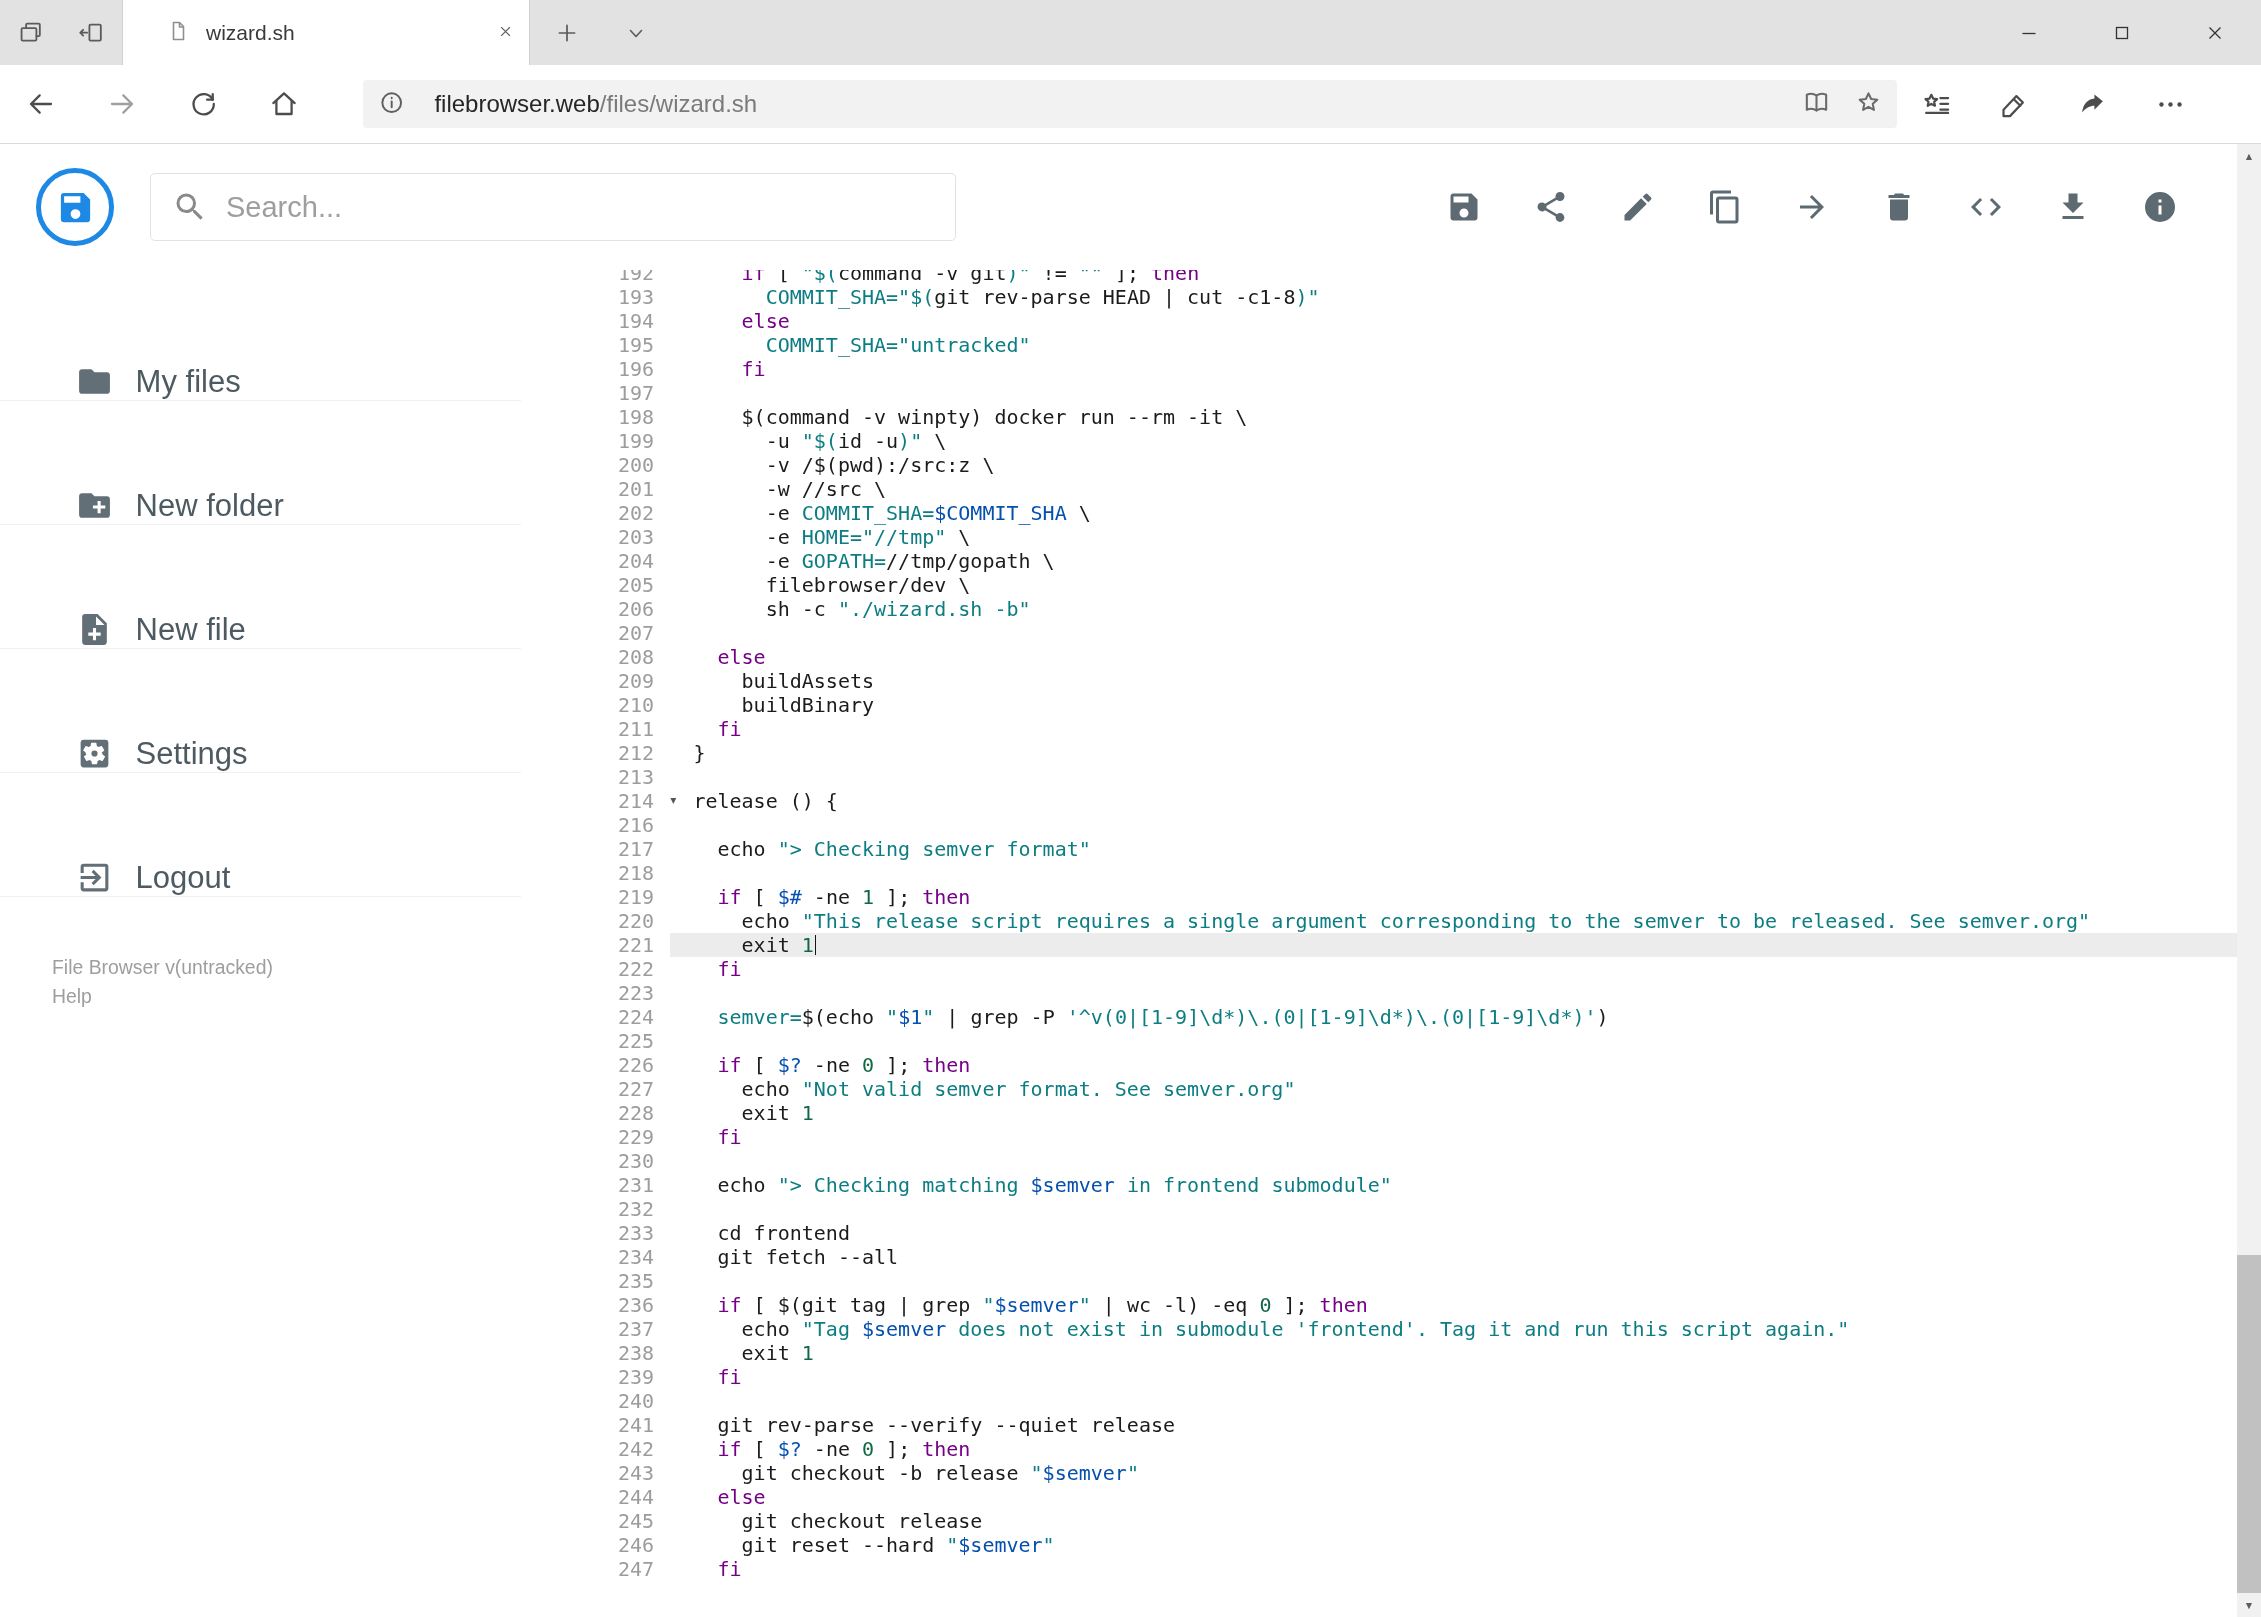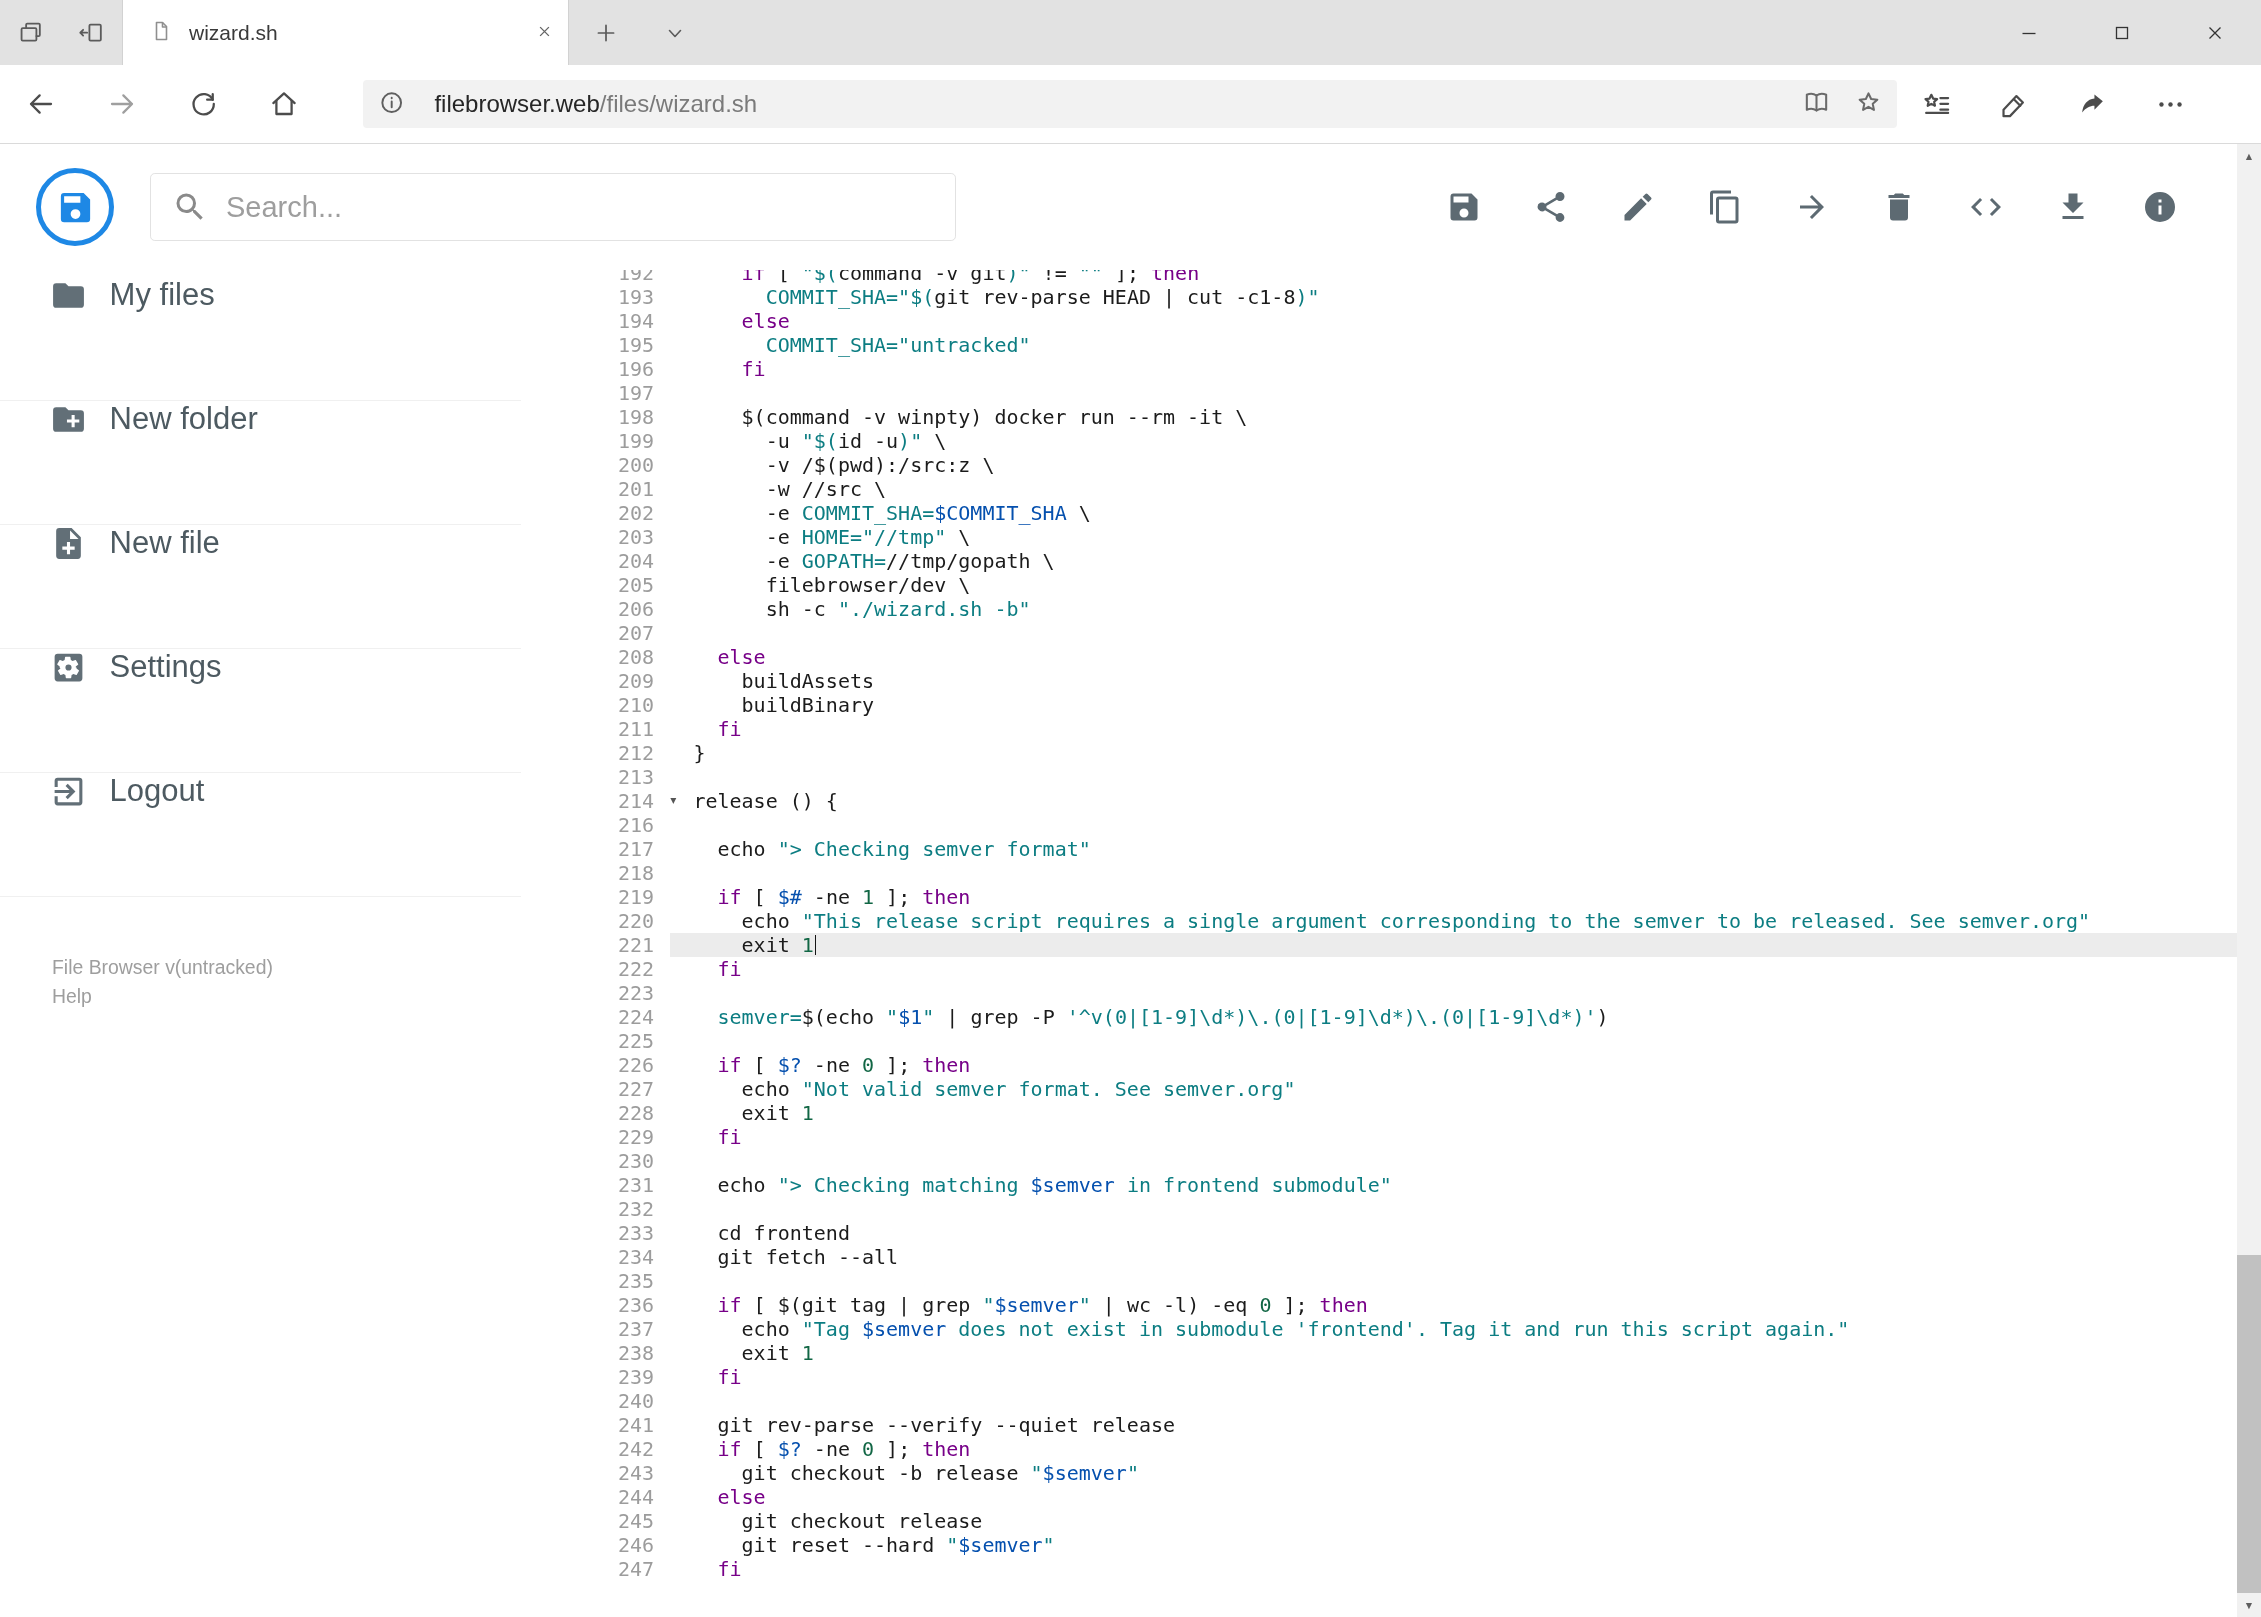--- a/index.html
+++ b/index.html
@@ -4,21 +4,21 @@
 <style>
   *{margin:0;padding:0;box-sizing:border-box}
   html,body{width:2261px;height:1617px;overflow:hidden}
   body{font-family:"Liberation Sans",sans-serif;background:#fff}
   .screen{position:relative;width:2261px;height:1617px;background:#fff;overflow:hidden}
 
   
   .tabbar{position:absolute;top:0;left:0;right:0;height:65px;background:#e2e2e2;display:flex;align-items:stretch}
   .tb-btn{width:61px;display:flex;align-items:center;justify-content:center;cursor:default}
   .tsi{stroke:#5b5b5b;fill:none;stroke-width:1.6;stroke-linecap:round;stroke-linejoin:round}
-  .tab{width:447px;background:#fff;display:flex;align-items:center;padding:0 13px 0 26px;border-left:0.8px solid #d2d2d2;border-right:0.8px solid #d2d2d2}
+  .tab{width:408px;background:#fff;display:flex;align-items:center;padding:0 13px 0 43px;border-left:0.8px solid #d2d2d2;border-right:0.8px solid #d2d2d2}
   .tab-title{margin-left:16px;flex:1;font-size:21px;color:#3a3a3a;white-space:nowrap;overflow:hidden}
   .newtab-btn{width:73px}
   .chevron-btn{width:65px}
   .win-controls{margin-left:auto;display:flex}
   .win-btn{width:93px;display:flex;align-items:center;justify-content:center}
   .wci{stroke:#333;fill:none;stroke-width:1.3}
 
   
   .addrbar{position:absolute;top:65px;left:0;right:0;height:79px;background:#fff;border-bottom:0.8px solid #dadada;display:flex;align-items:center}
   .nav-btn{width:81px;height:79px;display:flex;align-items:center;justify-content:center}
@@ -37,21 +37,21 @@
   .searchbox svg{width:36px;height:36px;fill:#8a8a8a;flex:none}
   .searchbox input{border:none;outline:none;flex:1;font-size:29px;color:#333;background:transparent;font-family:"Liberation Sans",sans-serif}
   .searchbox input::placeholder{color:#9e9e9e}
   .toolbar{margin-left:auto;margin-right:44px;display:flex}
   .tool-btn{width:87px;height:87px;display:flex;align-items:center;justify-content:center;cursor:pointer}
   .tool-btn svg{width:36px;height:36px;fill:#5d6a72}
 
   
   .app-body{position:absolute;top:270px;bottom:0;left:0;right:0;display:flex}
   .sidebar{width:521px;flex:none;padding-top:6.5px;position:relative;background:#fff}
-  .sb-item{height:124px;display:flex;align-items:flex-start;padding-left:50px;border-bottom:1.6px solid #f0f0f0;cursor:pointer}
+  .sb-item{height:124px;display:flex;align-items:flex-end;padding-left:76px;border-bottom:1.6px solid #f0f0f0;cursor:pointer}
   .sb-item:last-of-type{border-bottom:none}
   .sb-item svg{width:37px;height:37px;fill:#626f77;flex:none}
   .sb-label{margin-left:22.6px;font-size:31px;color:#4d5a61}
   .sb-footer{position:absolute;top:683px;left:52px;font-size:19.4px;line-height:29px;color:#9e9e9e}
 
   
   .editor{flex:1;position:relative;overflow:hidden;background:#fff}
   .code-rows{margin-top:-9px}
   .code-row{display:flex;height:24px;font:400 20px/24px "DejaVu Sans Mono",monospace;color:#1b1b1b}
   .gutter{flex:none;width:149px;text-align:right;padding-right:16px;color:#9c9c9c;position:relative}

